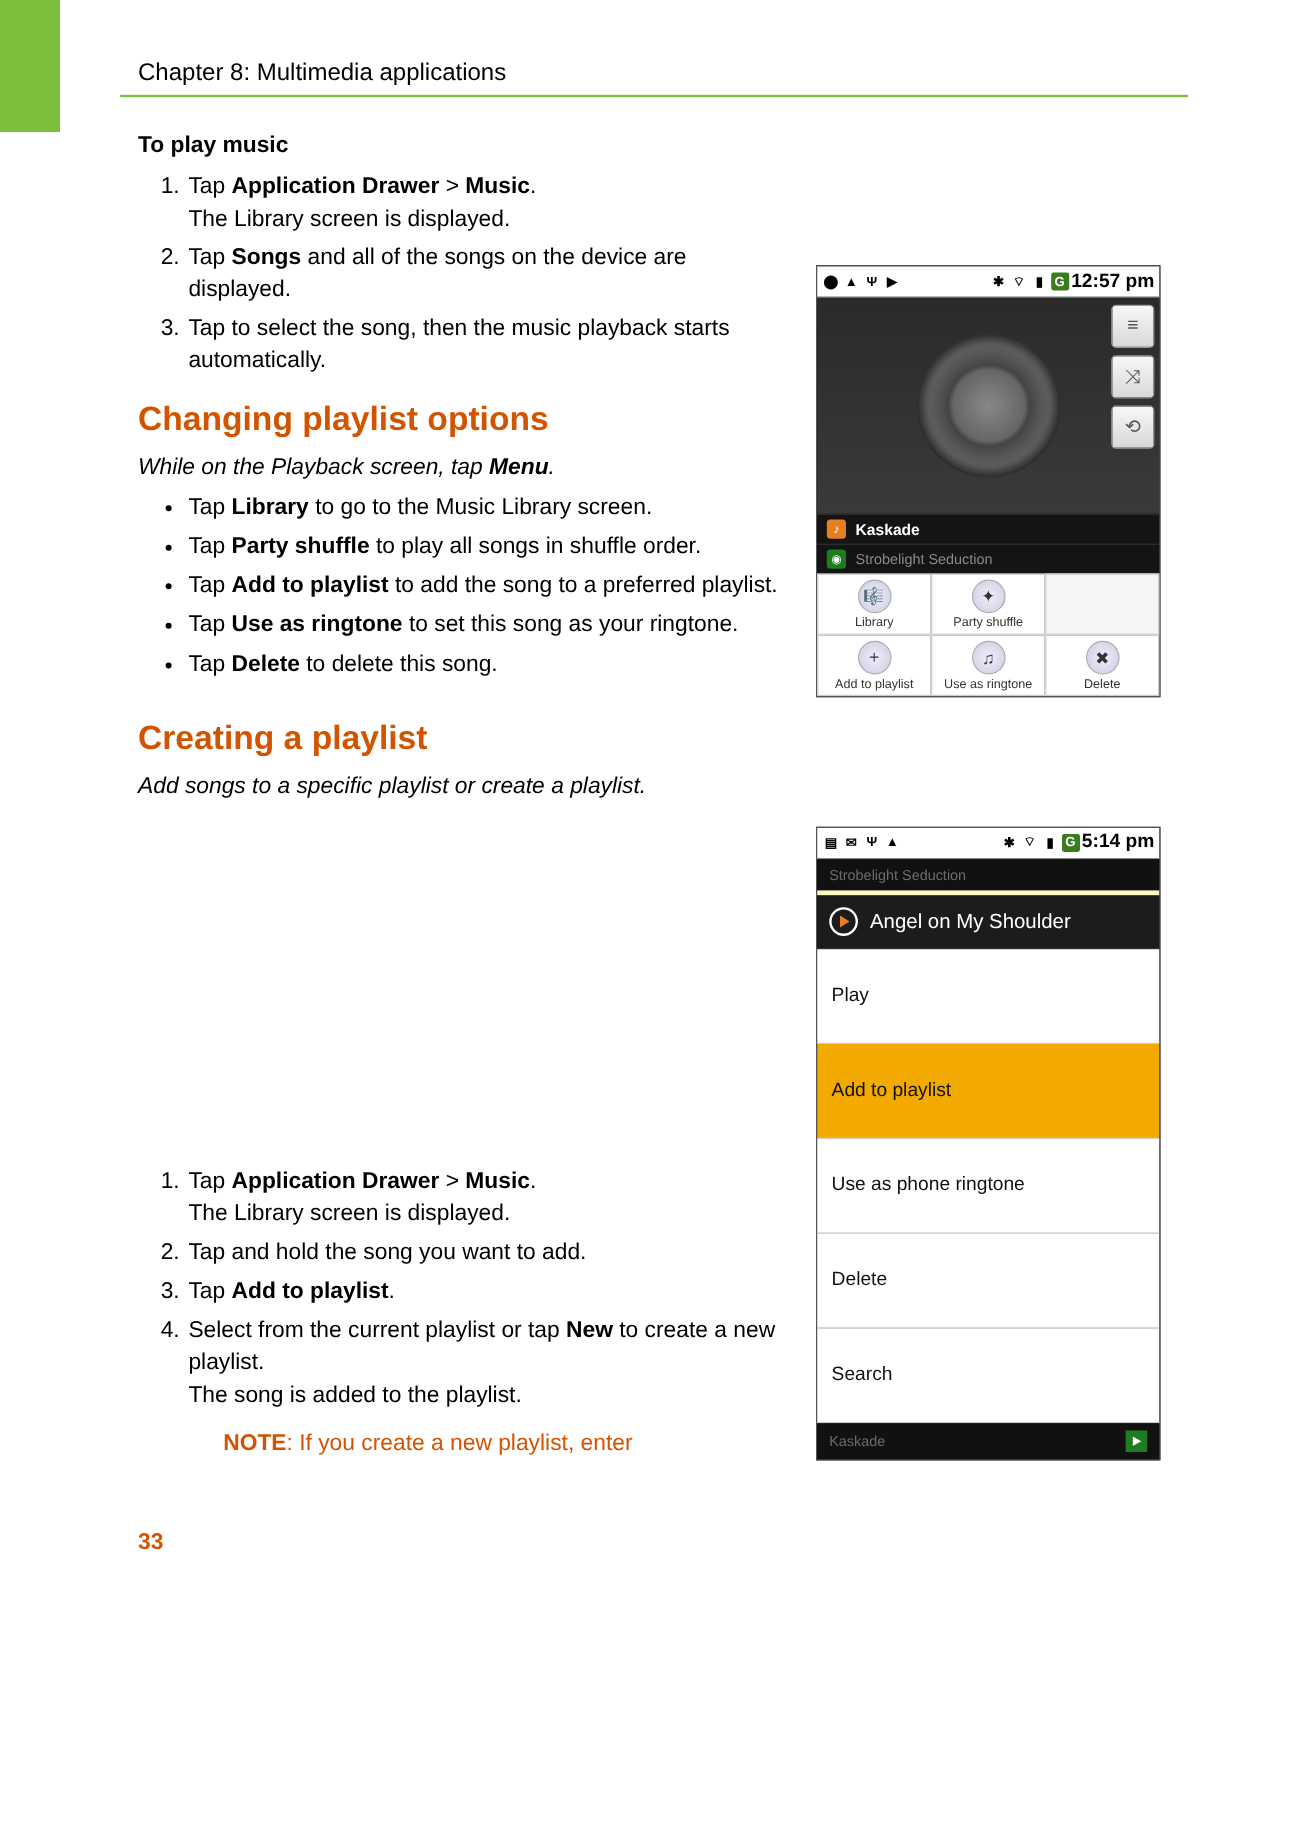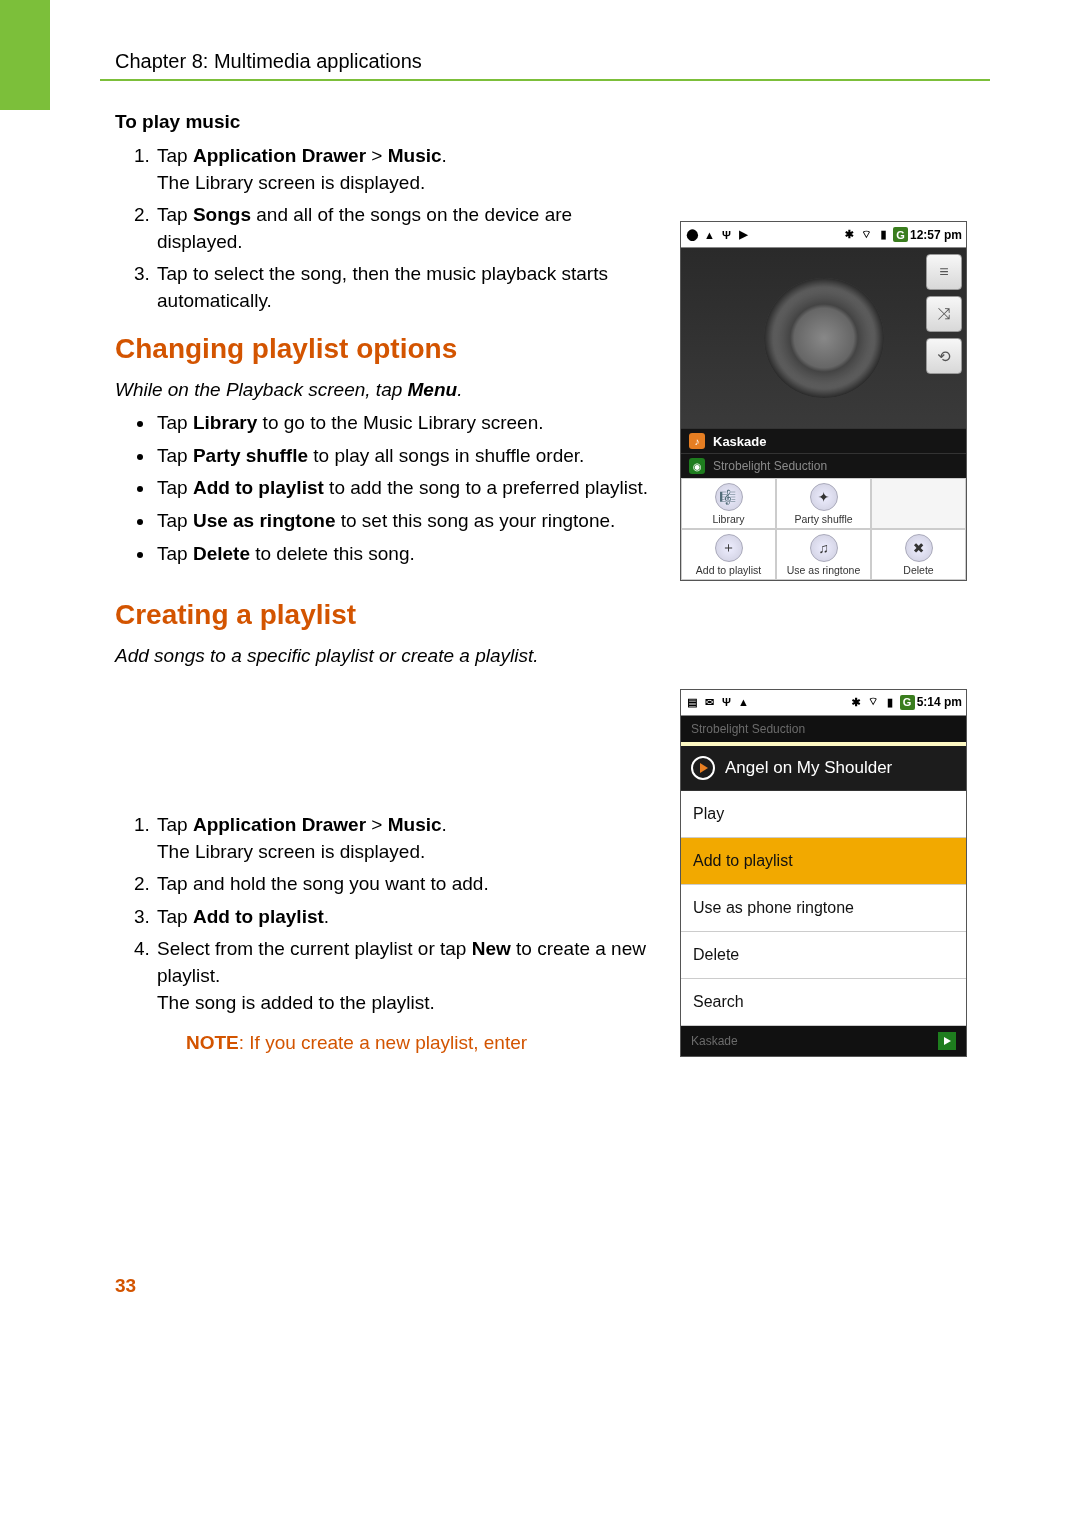--- a/index.html
+++ b/index.html
@@ -23,41 +23,41 @@
   .content-row { display: flex; align-items: flex-end; }
   .text-col { flex: 1 1 auto; max-width: 560px; }
   .shot-col { flex: 0 0 auto; margin-left: 20px; }
   .page-num { position: absolute; left: 115px; bottom: 60px; font-size: 19px; color: #d35400; font-weight: bold; }
 
   
   .shot1 { width: 287px; border: 1px solid #555; background: #000; font-family: Arial, sans-serif; }
   .statusbar { height: 26px; background: #fff; display: flex; align-items: center; justify-content: space-between; padding: 0 4px; font-size: 12px; font-weight: bold; border-bottom: 1px solid #888; }
   .statusbar .left-icons, .statusbar .right-icons { display: flex; gap: 2px; align-items: center; }
   .sb-icon { width: 15px; height: 15px; display: inline-flex; align-items: center; justify-content: center; font-size: 11px; }
-  .sb-time { font-size: 12px; }
+  .sb-time { font-size: 16px; }
   .album-area { position: relative; height: 180px; background: linear-gradient(#2a2a2a,#3a3a3a); display:flex; align-items:center; justify-content:center; }
   .album-img { width: 120px; height: 120px; border-radius: 60px; background: radial-gradient(circle, #888 0%, #666 35%, #444 40%, #666 60%, #333 100%); box-shadow: inset 0 0 15px #000; }
   .side-btns { position: absolute; right: 4px; top: 6px; display: flex; flex-direction: column; gap: 6px; }
   .side-btn { width: 36px; height: 36px; background: linear-gradient(#f7f7f7,#d8d8d8); border: 1px solid #999; border-radius: 4px; display:flex; align-items:center; justify-content:center; font-size:16px; color:#555; }
   .artist-row, .album-row { display:flex; align-items:center; padding: 4px 8px; font-size: 13px; background:#141414; color:#fff; border-top:1px solid #333; }
   .album-row { color:#8a8a8a; font-size:12px; }
   .row-icon { width:16px; height:16px; margin-right:8px; display:inline-flex; align-items:center; justify-content:center; border-radius:3px; font-size:10px; }
   .row-icon.orange { background:#e67e22; color:#fff; }
   .row-icon.green { background:#1e7d1e; color:#fff; }
   .menu-grid { background:#fff; display:grid; grid-template-columns: repeat(3,1fr); }
   .menu-cell { border:1px solid #ccc; padding:4px 2px 3px 2px; text-align:center; font-size:10.5px; color:#333; }
   .menu-cell .micon { width:28px; height:28px; margin:0 auto 2px auto; border-radius:14px; background: radial-gradient(circle,#eef,#ccd); border:1px solid #aab; display:flex; align-items:center; justify-content:center; font-size:14px; }
 
   
   .shot2 { width: 287px; border:1px solid #555; background:#000; font-family: Arial, sans-serif; margin-top: 12px; }
   .hdr-dim { padding: 6px 10px; color:#6b6b6b; font-size:12px; background:#111; }
   .song-title-row { display:flex; align-items:center; padding:10px 10px; background:#1c1c1c; color:#fff; font-size:17px; border-top:4px solid #fef9c3; border-bottom:1px solid #333; }
   .song-title-row .cd-icon { width:24px; height:24px; border-radius:12px; border:2px solid #fff; margin-right:10px; display:inline-flex; align-items:center; justify-content:center; }
   .song-title-row .cd-icon::after { content:''; width:0; height:0; border-left:8px solid #e67e22; border-top:5px solid transparent; border-bottom:5px solid transparent; margin-left:2px; }
-  .ctx-item { padding:14px 12px; background:#fff; color:#111; font-size:16px; border-bottom:1px solid #ccc; }
+  .ctx-item { padding:30px 12px; background:#fff; color:#111; font-size:16px; border-bottom:1px solid #ccc; }
   .ctx-item.highlight { background:#f2a900; }
   .ftr-dim { padding:6px 10px; color:#6b6b6b; font-size:12px; background:#111; display:flex; justify-content:space-between; align-items:center; }
   .mini-play { width:18px; height:18px; background:#1e7d1e; display:inline-flex; align-items:center; justify-content:center; }
   .mini-play::after { content:''; width:0;height:0;border-left:7px solid #fff;border-top:4px solid transparent;border-bottom:4px solid transparent; }
 </style>
 </head>
 <body>
 
 <div class="page">
   <div class="green-tab"></div>

